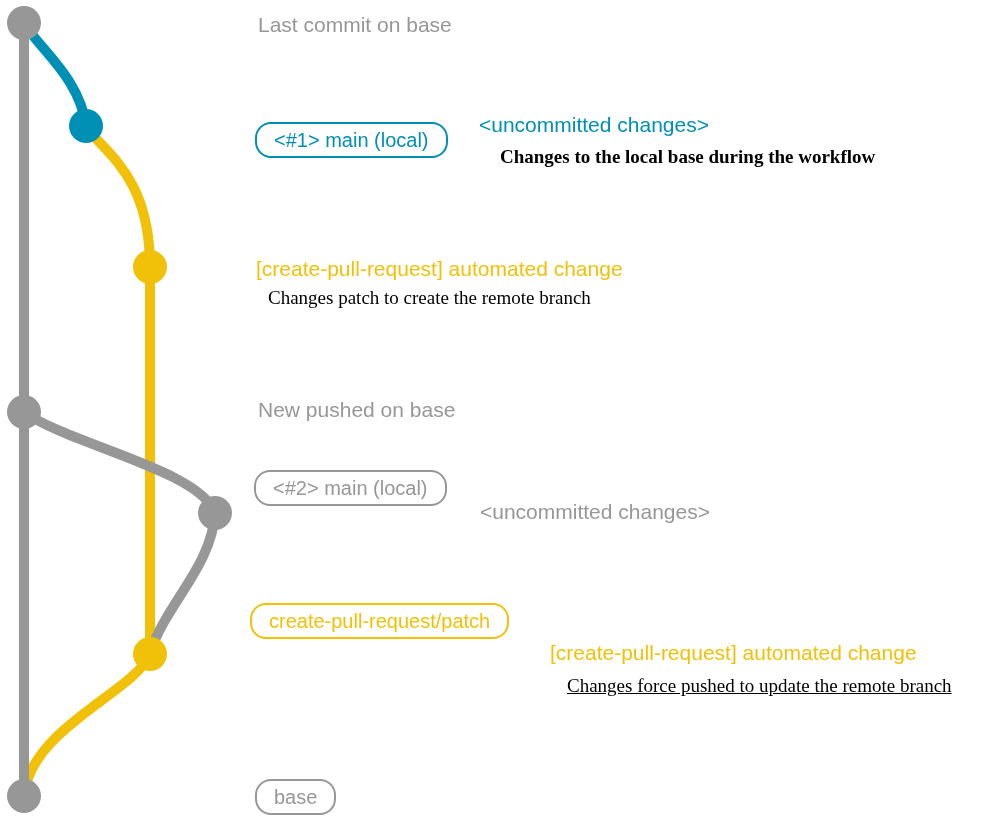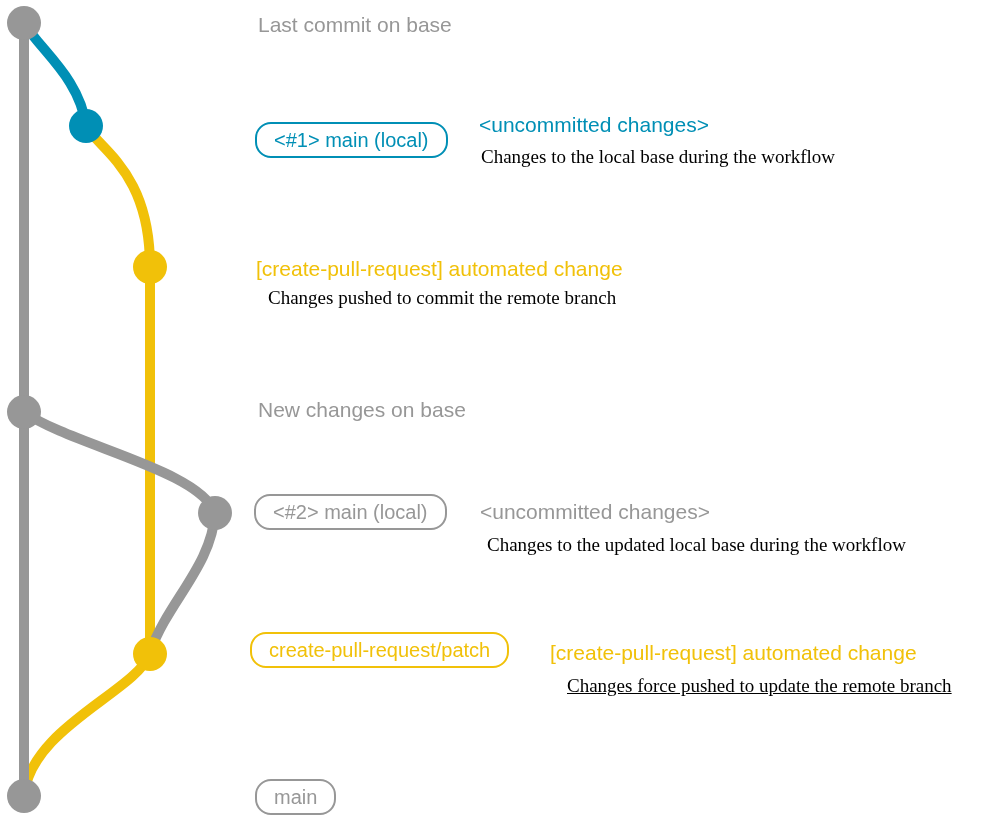--- a/index.html
+++ b/index.html
@@ -68,30 +68,29 @@
     <circle cx="24" cy="412" r="17" fill="#979797"></circle>
     <circle cx="215" cy="513" r="17" fill="#979797"></circle>
     <circle cx="150" cy="654" r="17" fill="#f1c109"></circle>
     <circle cx="24" cy="796" r="17" fill="#979797"></circle>
   </svg>
 
   <div class="msg" style="left:258px; top:13px;">Last commit on base</div>
 
   <div class="tag blue" style="left:255px; top:122px;">&lt;#1&gt; main (local)</div>
   <div class="msg blue" style="left:479px; top:113px;">&lt;uncommitted changes&gt;</div>
-  <div class="note" style="left:481px; top:146px;">Changes to the local base during the workflow</div>
+  <div class="note" style="left:500px; top:146px;font-weight:bold;">Changes to the local base during the workflow</div>
 
   <div class="msg yellow" style="left:256px; top:257px;">[create-pull-request] automated change</div>
-  <div class="note" style="left:268px; top:287px;">Changes pushed to commit the remote branch</div>
+  <div class="note" style="left:268px; top:287px;">Changes patch to create the remote branch</div>
 
-  <div class="msg" style="left:258px; top:398px;">New changes on base</div>
+  <div class="msg" style="left:258px; top:398px;">New pushed on base</div>
 
-  <div class="tag" style="left:254px; top:494px;">&lt;#2&gt; main (local)</div>
+  <div class="tag" style="left:254px; top:470px;">&lt;#2&gt; main (local)</div>
   <div class="msg" style="left:480px; top:500px;">&lt;uncommitted changes&gt;</div>
-  <div class="note" style="left:487px; top:534px;">Changes to the updated local base during the workflow</div>
 
-  <div class="tag yellow" style="left:250px; top:632px;text-align:right;">create-pull-request/patch</div>
+  <div class="tag yellow" style="left:250px; top:603px;text-align:right;">create-pull-request/patch</div>
   <div class="msg yellow" style="left:550px; top:641px;">[create-pull-request] automated change</div>
   <div class="note" style="left:567px; top:675px;text-decoration:underline;">Changes force pushed to update the remote branch</div>
 
-  <div class="tag" style="left:255px; top:779px;">main</div>
+  <div class="tag" style="left:255px; top:779px;">base</div>
 
 </div>
 
 </body></html>

